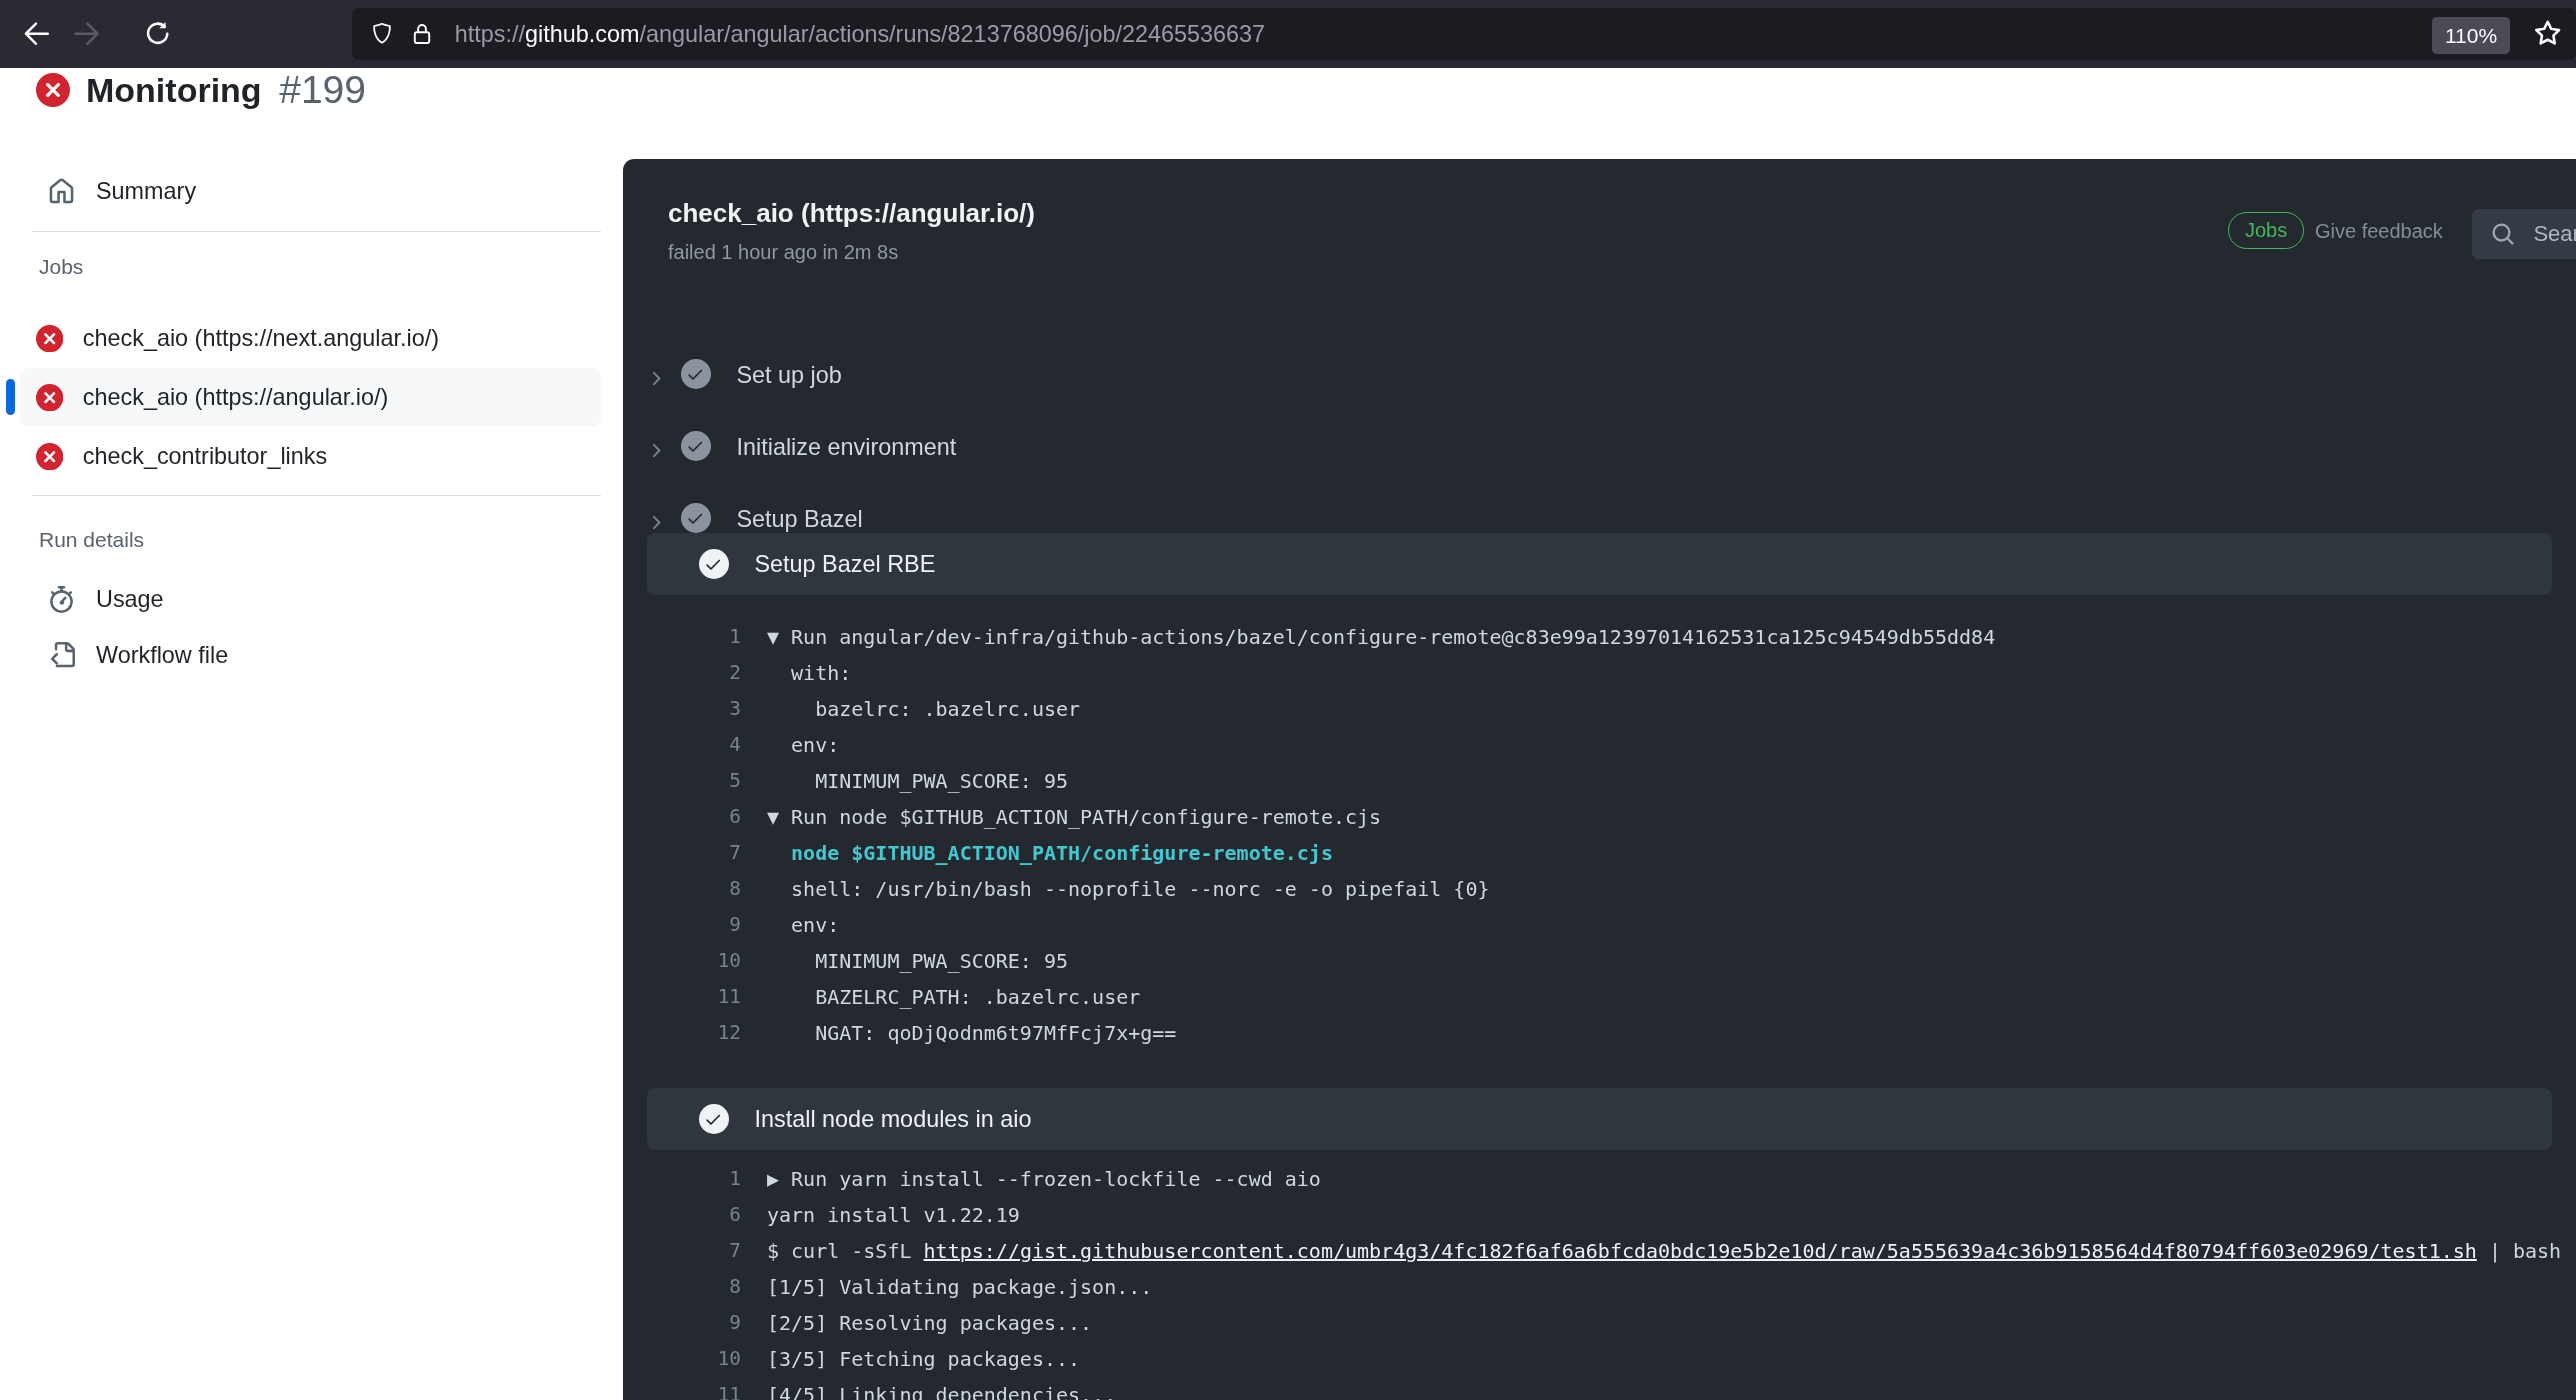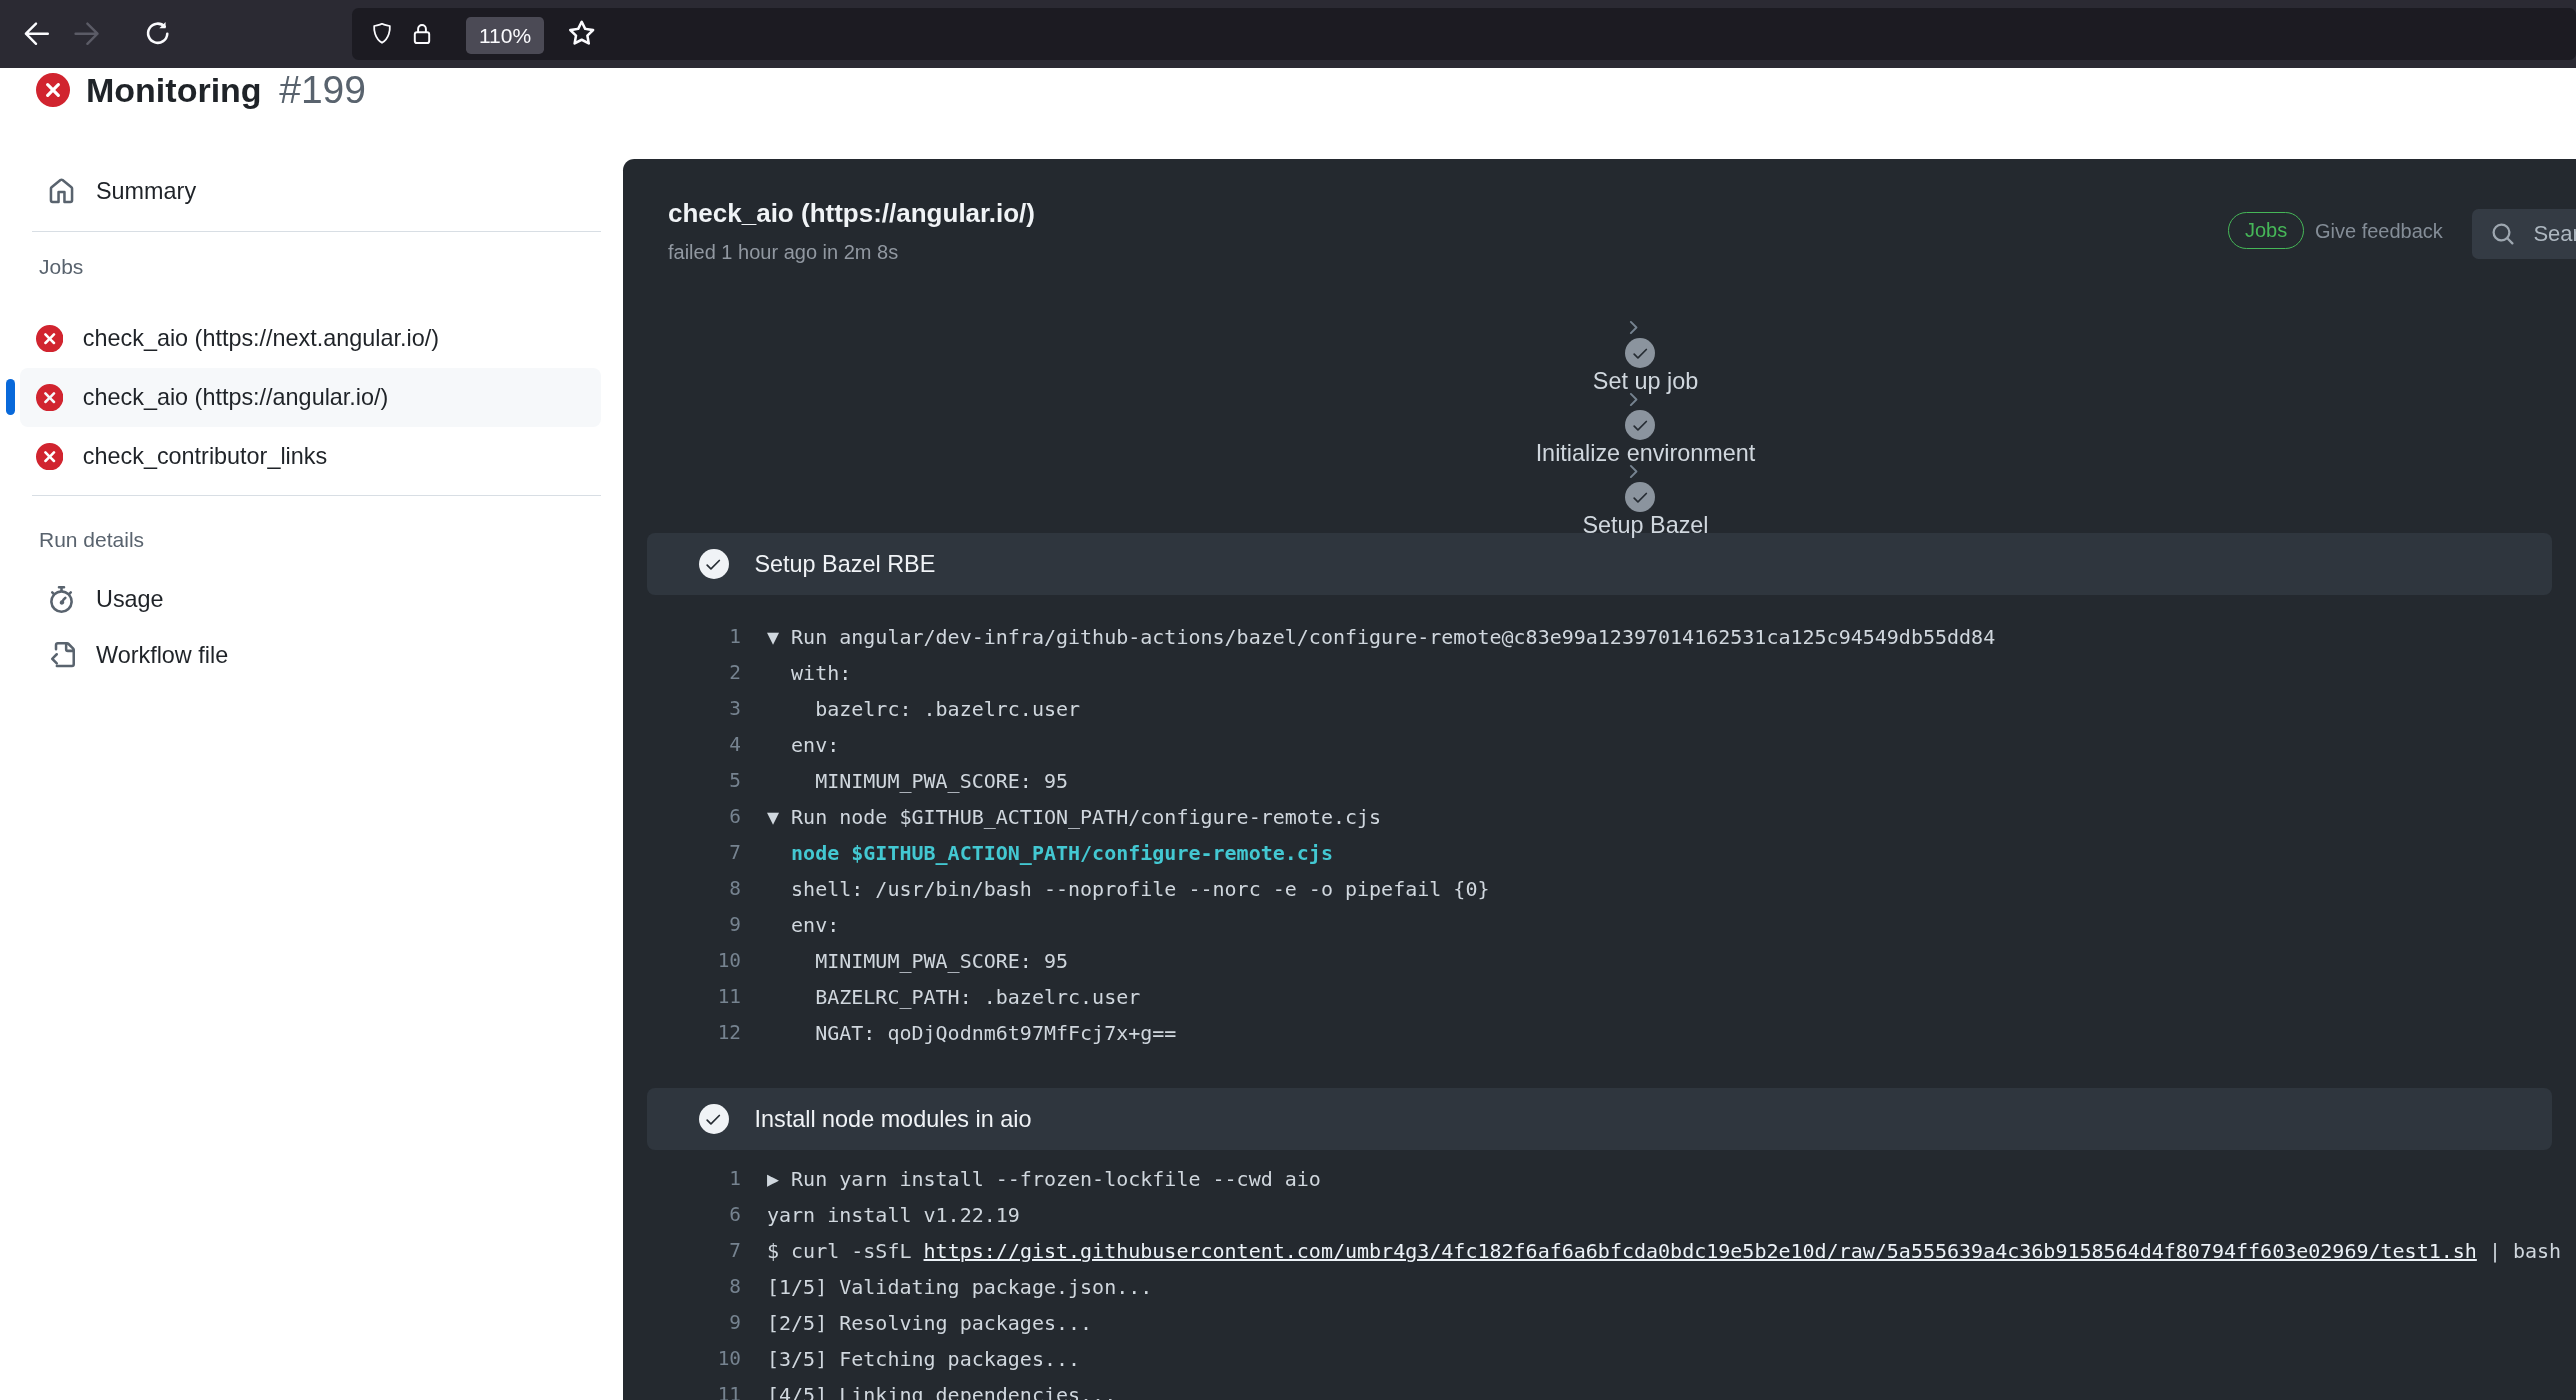--- a/index.html
+++ b/index.html
@@ -59,21 +59,21 @@
   .job-status{position:absolute;left:45px;top:82px;font-size:20px;color:#9198a1;white-space:nowrap;}
   .beta-pill{position:absolute;left:1605px;top:53px;height:35px;padding:0 16px;border:1.6px solid #46b758;
              border-radius:19.4px;color:#46b758;font-size:20px;display:flex;align-items:center;}
   .feedback-link{position:absolute;left:1692px;top:61px;font-size:20px;color:#848d97;white-space:nowrap;}
   .search-box{position:absolute;left:1849px;top:50px;width:419px;height:50px;background:#343b44;
               border-radius:6.5px;display:flex;align-items:center;padding:0 19.4px;gap:18px;}
   .search-box svg{width:24px;height:24px;flex:none;}
   .search-text{font-size:22px;color:#adb7c0;white-space:nowrap;}
 
   .steps{position:absolute;left:0;top:158px;right:0;}
-  .step-row{height:72px;display:flex;align-items:center;padding-left:66px;flex-direction:column;}
+  .step-row{height:72px;display:flex;align-items:flex-end;padding-left:22px;}
   .step-row .chev{width:21px;height:21px;flex:none;display:flex;}
   .step-row .chev svg{width:21px;height:21px;}
   .step-circle{width:30px;height:30px;border-radius:50%;background:#8b949e;flex:none;
                margin-left:14.5px;display:flex;align-items:center;justify-content:center;}
   .step-circle svg{width:18.5px;height:18.5px;}
   .step-label{margin-left:26px;font-size:23.4px;color:#d0d7de;white-space:nowrap;}
   .step-header{height:62px;margin:0 24px;border-radius:8px;background:#2f363e;display:flex;
                align-items:center;padding-left:37px;}
   .step-header .step-circle{background:#f0f3f6;}
   .step-header .step-label{color:#f0f3f6;}
@@ -116,20 +116,21 @@
         <svg viewBox="0 0 16 16" fill="none" stroke="#fbfbfe" stroke-width="1.2" stroke-linejoin="round">
             <path d="M8 1.2c2 1.1 3.9.9 5.2 1.5.2 2.2-.2 8.1-5.2 11.2C3 10.8 2.6 4.9 2.8 2.7 4.1 2.1 6 2.3 8 1.2Z"></path>
           </svg>
       </span>
       <span class="url-ico">
         <svg viewBox="0 0 16 16" fill="none" stroke="#fbfbfe" stroke-width="1.3">
             <rect x="3.2" y="6.8" width="9.6" height="7.2" rx="1.4"></rect>
             <path d="M5.4 6.8V4.6a2.6 2.6 0 0 1 5.2 0v2.2"></path>
           </svg>
       </span>
+      <span class="url-text"><span class="dim">https://</span><span class="host">github.com</span><span class="dim">/angular/angular/actions/runs/8213768096/job/22465536637</span></span>
       <span class="zoom-pill">110%</span>
       <span class="star-btn">
         <svg viewBox="0 0 16 16" fill="#fbfbfe">
             <path d="M8 .25a.75.75 0 0 1 .673.418l1.882 3.815 4.21.612a.75.75 0 0 1 .416 1.279l-3.046 2.97.719 4.192a.751.751 0 0 1-1.088.791L8 12.347l-3.766 1.98a.75.75 0 0 1-1.088-.79l.72-4.194L.82 6.374a.75.75 0 0 1 .416-1.28l4.21-.611L7.327.668A.75.75 0 0 1 8 .25Zm0 2.445L6.615 5.5a.75.75 0 0 1-.564.41l-3.097.45 2.24 2.184a.75.75 0 0 1 .216.664l-.528 3.084 2.769-1.456a.75.75 0 0 1 .698 0l2.77 1.456-.53-3.084a.75.75 0 0 1 .216-.664l2.24-2.183-3.096-.45a.75.75 0 0 1-.564-.41L8 2.694Z"></path>
           </svg>
       </span>
     </div>
   </header>
 
   <div class="page">

